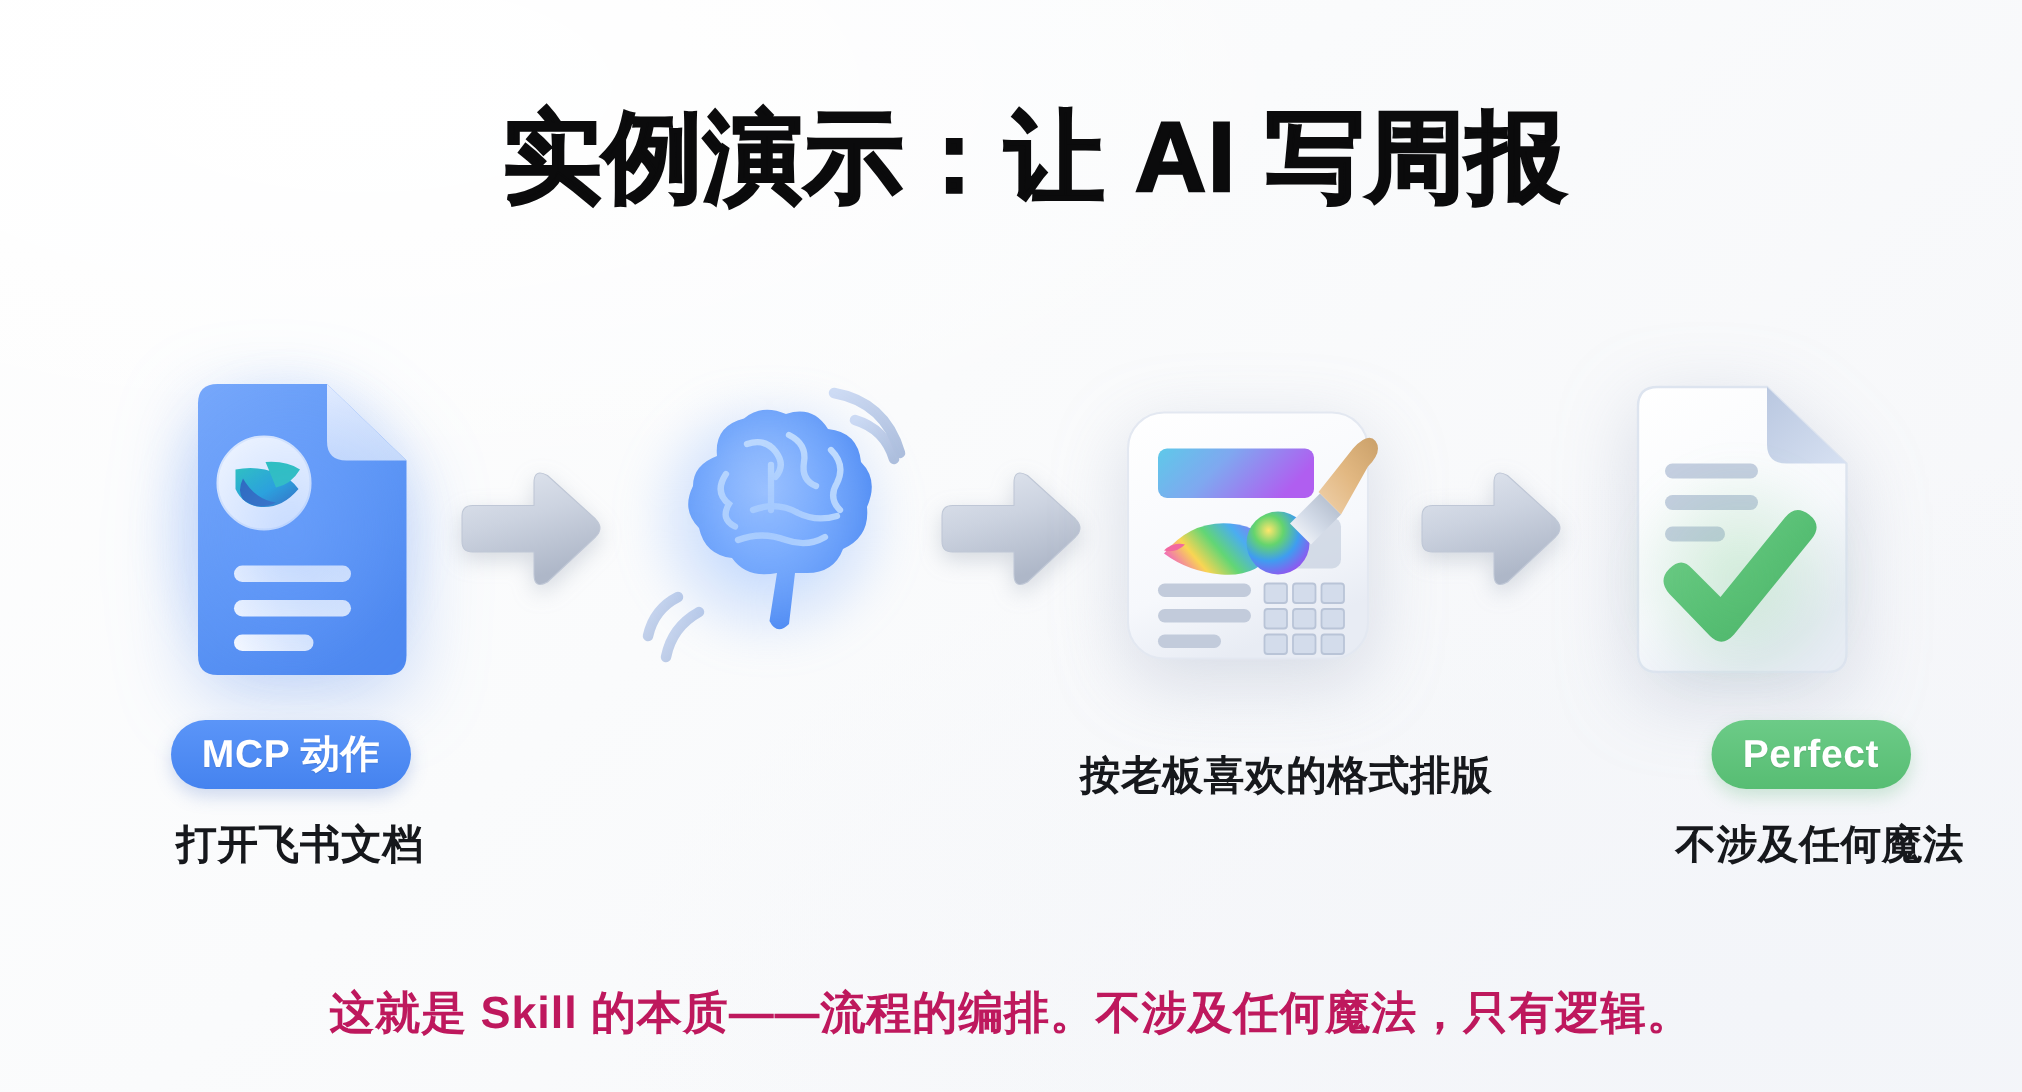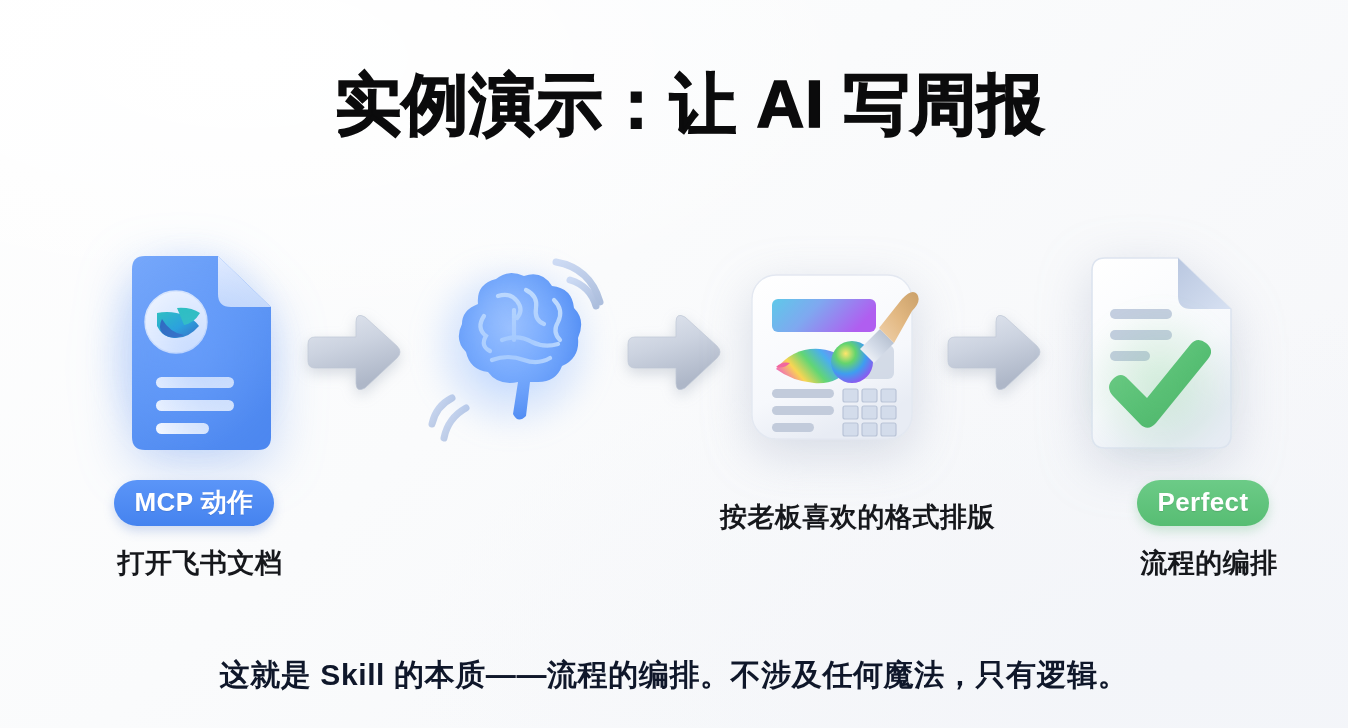--- a/index.html
+++ b/index.html
@@ -182,21 +182,21 @@
 
   
   .footer {
     position: absolute;
     top: 655px;
     left: 0;
     width: 100%;
     text-align: center;
     font-size: 30px;
     font-weight: 700;
-    color: #0f172a;
+    color: #be185d;
     letter-spacing: 0.6px;
     white-space: nowrap;
   }
 </style>
 </head>
 <body>
 
 <div class="slide">
 
   <h1 class="title">实例演示：让 AI 写周报</h1>
@@ -437,20 +437,20 @@
     <div class="label-gap"></div>
 
     <div class="label-col">
       <span class="caption">按老板喜欢的格式排版</span>
     </div>
 
     <div class="label-gap"></div>
 
     <div class="label-col">
       <span class="badge green">Perfect</span>
-      <span class="caption">流程的编排</span>
+      <span class="caption">不涉及任何魔法</span>
     </div>
 
   </div>
 
   <div class="footer">这就是 Skill 的本质——流程的编排。不涉及任何魔法，只有逻辑。</div>
 
 </div>
 
 </body></html>

